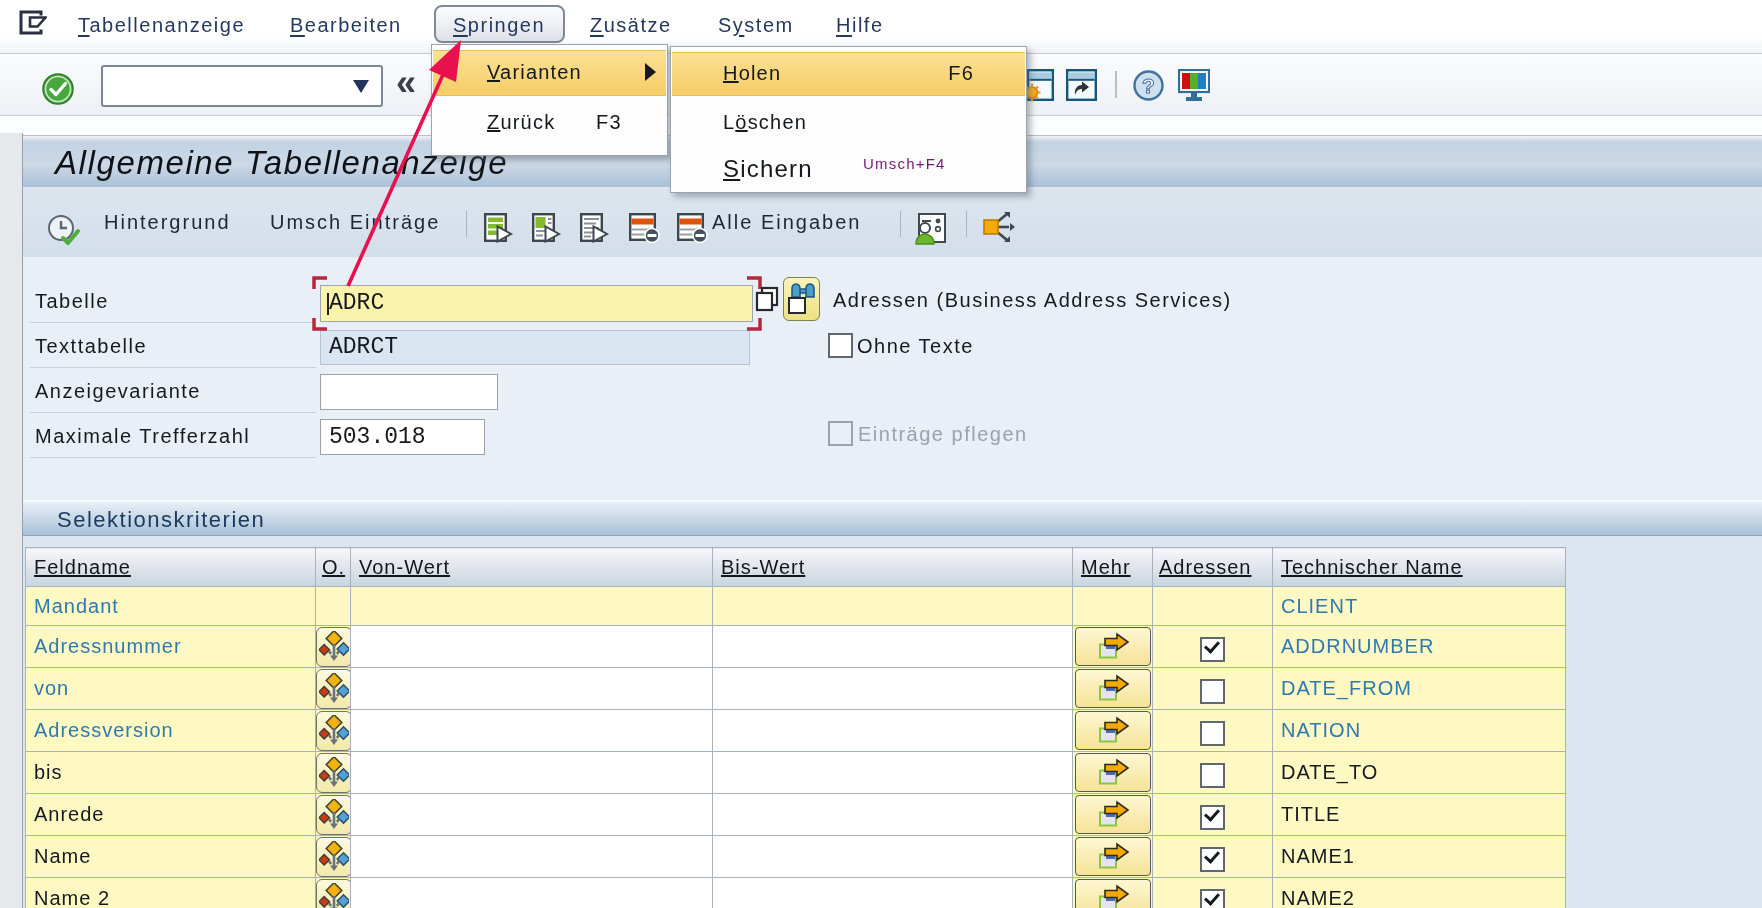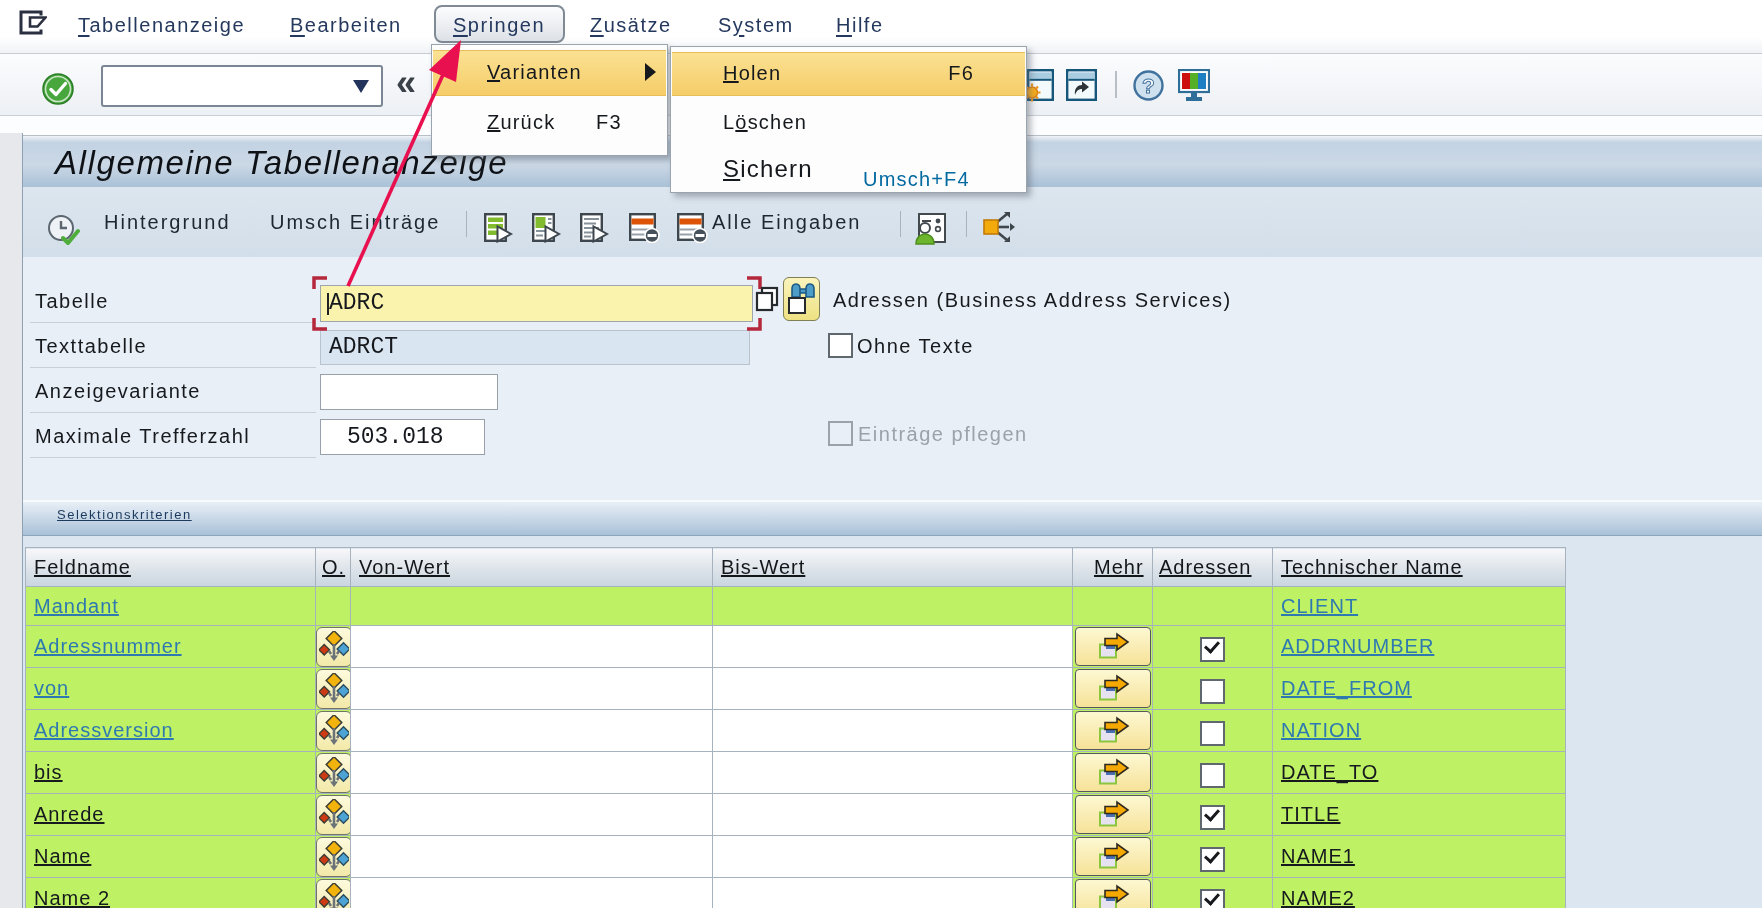--- a/index.html
+++ b/index.html
@@ -27,25 +27,25 @@
   .atext{position:absolute;top:0;height:70px;line-height:70px;font-size:20px;letter-spacing:2px;color:#1d2732;}
   .vsep{position:absolute;top:24px;width:1px;height:26px;background:#a9b3bd;}
   
   #form{left:23px;top:257px;width:1739px;height:245px;background:#e9eff6;}
   .flabel{position:absolute;font-size:20px;letter-spacing:1.5px;color:#16191d;}
   .fline{position:absolute;height:1px;background:#c9cfd6;left:7px;width:286px;}
   .finput{position:absolute;box-sizing:border-box;font-family:"Liberation Mono",monospace;font-size:23px;color:#15181c;}
   
   #group{left:23px;top:500px;width:1739px;height:408px;background:#dce6f0;border-top:2px solid #f7fafc;box-sizing:border-box;}
   #selbar{position:absolute;left:0;top:0;width:1739px;height:33px;background:linear-gradient(#e8eff6,#a9c1d8);border-bottom:1px solid #8fa5bc;}
-  #selbar span{position:absolute;left:34px;top:5px;font-size:13px;letter-spacing:1.5px;color:#1c3a5e;text-decoration:underline;}
+  #selbar span{position:absolute;left:34px;top:5px;font-size:22px;letter-spacing:1.5px;color:#1c3a5e;}
   table.sel{position:absolute;left:2px;top:45px;border-collapse:collapse;table-layout:fixed;width:1540px;}
   table.sel td{border:1px solid #a6b3bf;padding:0 0 0 8px;font-size:20px;letter-spacing:1px;overflow:hidden;white-space:nowrap;}
   td.hdr{background:linear-gradient(#f7f8fa 0%,#dde3e9 55%,#c9d5e0 100%);color:#14171a;border:1px solid #9da8b2;text-decoration:underline;}
-  td.lab{background:#bef264;text-decoration:underline;}
+  td.lab{background:#fef9c3;}
   td.val{background:#ffffff;}
   .blue{color:#2f79b1;}
   .blk{color:#16191d;}
   
   .selbtn{display:block;margin:0 auto;width:34px;height:38px;border:1px solid #6f7468;border-radius:6px;background:linear-gradient(#fdfadd,#f2e9a8);position:relative;}
   .mehrbtn{display:block;margin:0 auto;width:74px;height:37px;border:1px solid #54585c;border-radius:4px;background:linear-gradient(#fdf8d2,#f6e298);position:relative;}
   .selbtn svg,.mehrbtn svg{position:absolute;left:50%;top:50%;transform:translate(-50%,-50%);}
   .cbx{display:block;margin:0 auto;width:21px;height:21px;border:2px solid #5f676f;background:#fff;position:relative;top:3px;}
   .chk:after{content:"";position:absolute;left:3px;top:2px;width:11px;height:6px;border-left:3px solid #17191c;border-bottom:3px solid #17191c;transform:rotate(-48deg);}
 </style>
@@ -191,21 +191,21 @@
   <div class="fline" style="top:110px"></div>
   <div class="flabel" style="left:12px;top:123px">Anzeigevariante</div>
   <div class="fline" style="top:155px"></div>
   <div class="flabel" style="left:12px;top:168px">Maximale Trefferzahl</div>
   <div class="fline" style="top:200px"></div>
 
   <div class="finput" style="left:297px;top:28px;width:433px;height:37px;background:#faf3ae;border:1px solid #9ea5ad;line-height:35px;padding-left:8px;">ADRC</div>
   <div class="abs" style="left:304px;top:36px;width:2px;height:22px;background:#222;"></div>
   <div class="finput" style="left:297px;top:73px;width:430px;height:35px;background:#d9e5f1;border:1px solid #b9c3ce;line-height:33px;padding-left:8px;">ADRCT</div>
   <div class="finput" style="left:297px;top:117px;width:178px;height:36px;background:#ffffff;border:1px solid #98a1ab;"></div>
-  <div class="finput" style="left:297px;top:162px;width:165px;height:36px;background:#ffffff;border:1px solid #98a1ab;line-height:34px;padding-left:26px;">503.018</div>
+  <div class="finput" style="left:297px;top:162px;width:165px;height:36px;background:#ffffff;border:1px solid #98a1ab;line-height:34px;padding-left:8px;">503.018</div>
 
   <svg class="abs" style="left:289px;top:19px" width="450" height="55" viewBox="0 0 450 55">
     <g stroke="#b5283c" stroke-width="3.5" fill="none">
       <path d="M2 13 L2 2 L15 2"></path>
       <path d="M435 2 L448 2 L448 13"></path>
       <path d="M2 42 L2 53 L15 53"></path>
       <path d="M435 53 L448 53 L448 42"></path>
     </g>
   </svg>
 
@@ -240,21 +240,21 @@
         <col style="width:80px">
         <col style="width:120px">
         <col style="width:293px">
     </colgroup>
     <tbody>
         <tr style="height:39px">
       <td class="hdr">Feldname</td>
           <td class="hdr" style="padding-left:6px">O.</td>
           <td class="hdr">Von-Wert</td>
           <td class="hdr">Bis-Wert</td>
-          <td class="hdr" style="padding-left:21px">Mehr</td>
+          <td class="hdr" style="padding-left:8px">Mehr</td>
           <td class="hdr" style="padding-left:6px">Adressen</td>
           <td class="hdr">Technischer Name</td>
     </tr>
     <tr style="height:39px">
       <td class="lab blue">Mandant</td>
           <td class="lab"></td>
           <td class="lab"></td>
           <td class="lab"></td>
           <td class="lab"></td>
           <td class="lab"></td>
@@ -487,19 +487,19 @@
   <div style="position:absolute;left:213px;top:18px;width:0;height:0;border-top:9px solid transparent;border-bottom:9px solid transparent;border-left:11px solid #15181c;"></div>
   <div style="position:absolute;left:55px;top:66px;font-size:20px;letter-spacing:1.2px;color:#15181c"><u>Z</u>urück</div>
   <div style="position:absolute;left:164px;top:66px;font-size:20px;letter-spacing:1.2px;color:#15181c">F3</div>
 </div>
 <div class="abs" id="menu2" style="left:670px;top:46px;width:357px;height:147px;background:#fdfdfd;border:1px solid #9aa4ae;box-shadow:4px 4px 6px rgba(90,100,110,.45);box-sizing:border-box;">
   <div style="position:absolute;left:1px;top:5px;width:353px;height:42px;background:linear-gradient(#fbe193,#f5cd68);border-top:1px solid #e9bc5a;border-bottom:1px solid #e9bc5a;"></div>
   <div style="position:absolute;left:52px;top:15px;font-size:20px;letter-spacing:1.2px;color:#15181c"><u>H</u>olen</div>
   <div style="position:absolute;right:52px;top:15px;font-size:20px;letter-spacing:1.2px;color:#15181c">F6</div>
   <div style="position:absolute;left:52px;top:64px;font-size:20px;letter-spacing:1.2px;color:#15181c">L<u>ö</u>schen</div>
   <div style="position:absolute;left:52px;top:108px;font-size:24px;letter-spacing:1.2px;color:#15181c"><u>S</u>ichern</div>
-  <div style="position:absolute;left:192px;top:121px;font-size:20px;letter-spacing:1.2px;color:#0369a1">Umsch+F4</div>
+  <div style="position:absolute;left:192px;top:108px;font-size:15px;letter-spacing:1.2px;color:#701a75">Umsch+F4</div>
 </div>
 
 <svg class="abs" style="left:0;top:0" width="1762" height="908" viewBox="0 0 1762 908" pointer-events="none">
   <line x1="446" y1="68" x2="348" y2="286" stroke="#e8104e" stroke-width="3.6"></line>
   <polygon points="461,40 456,82 429,70" fill="#e8104e"></polygon>
 </svg>
 
 </body></html>

